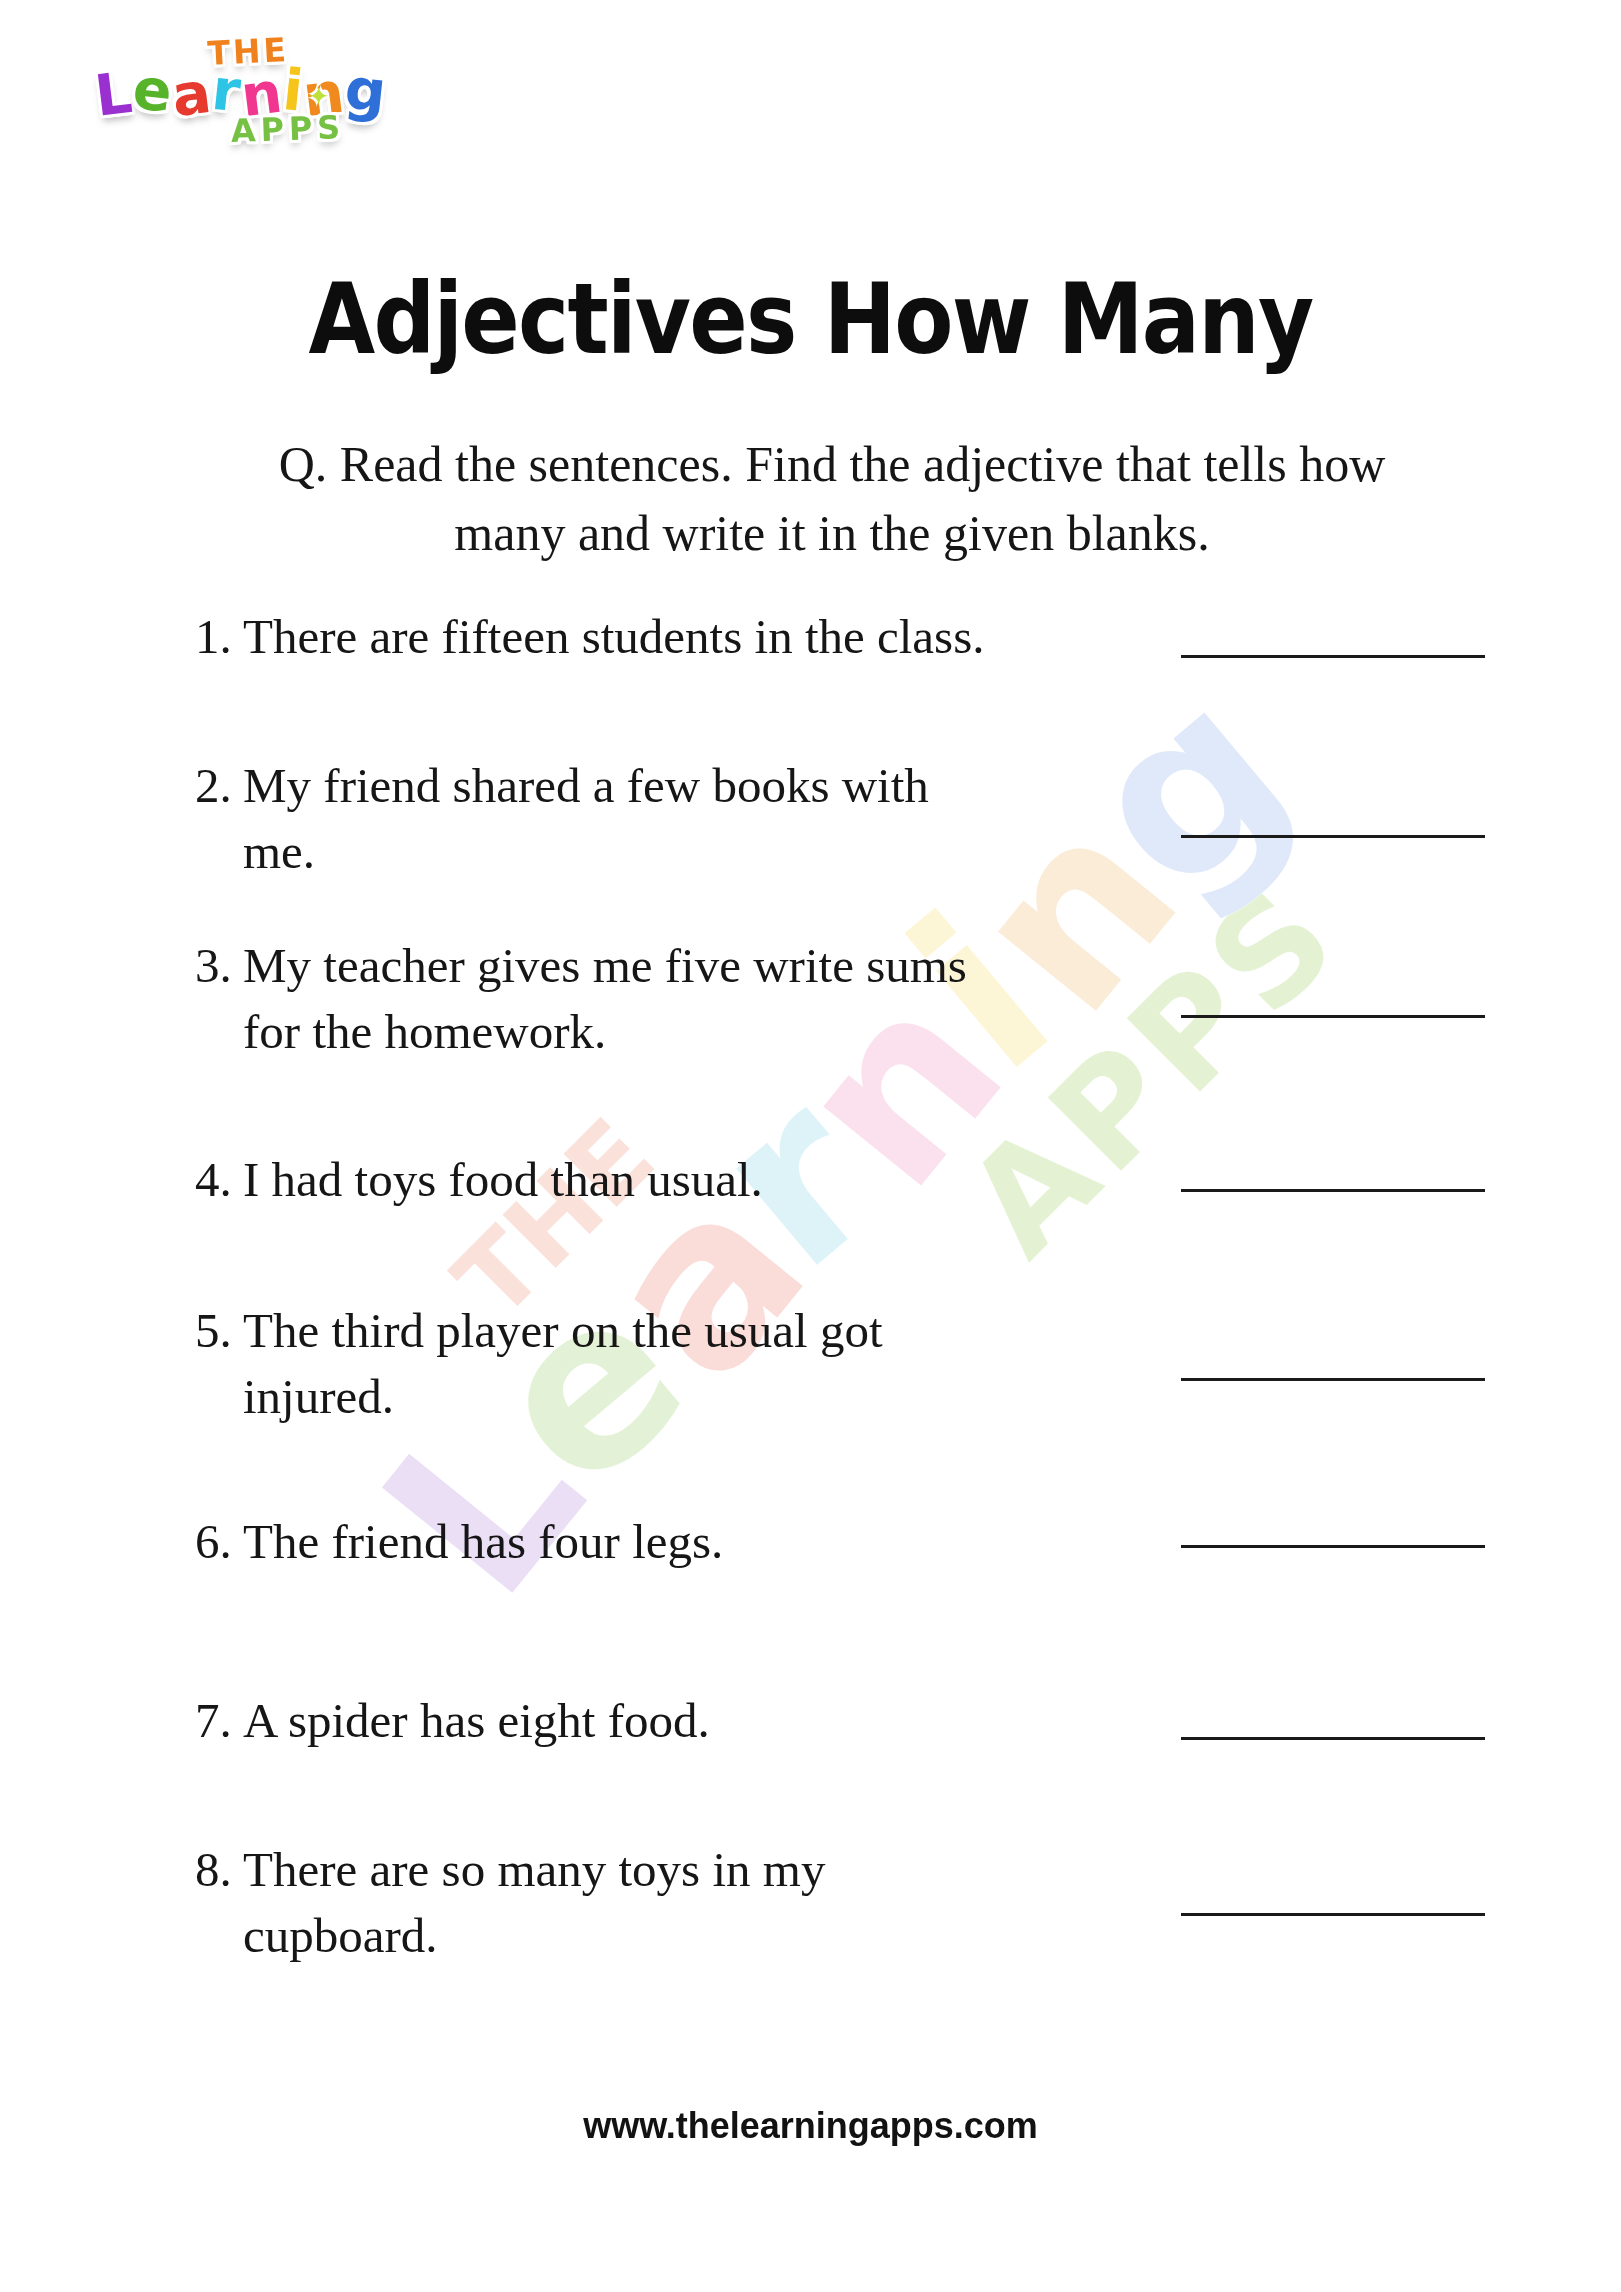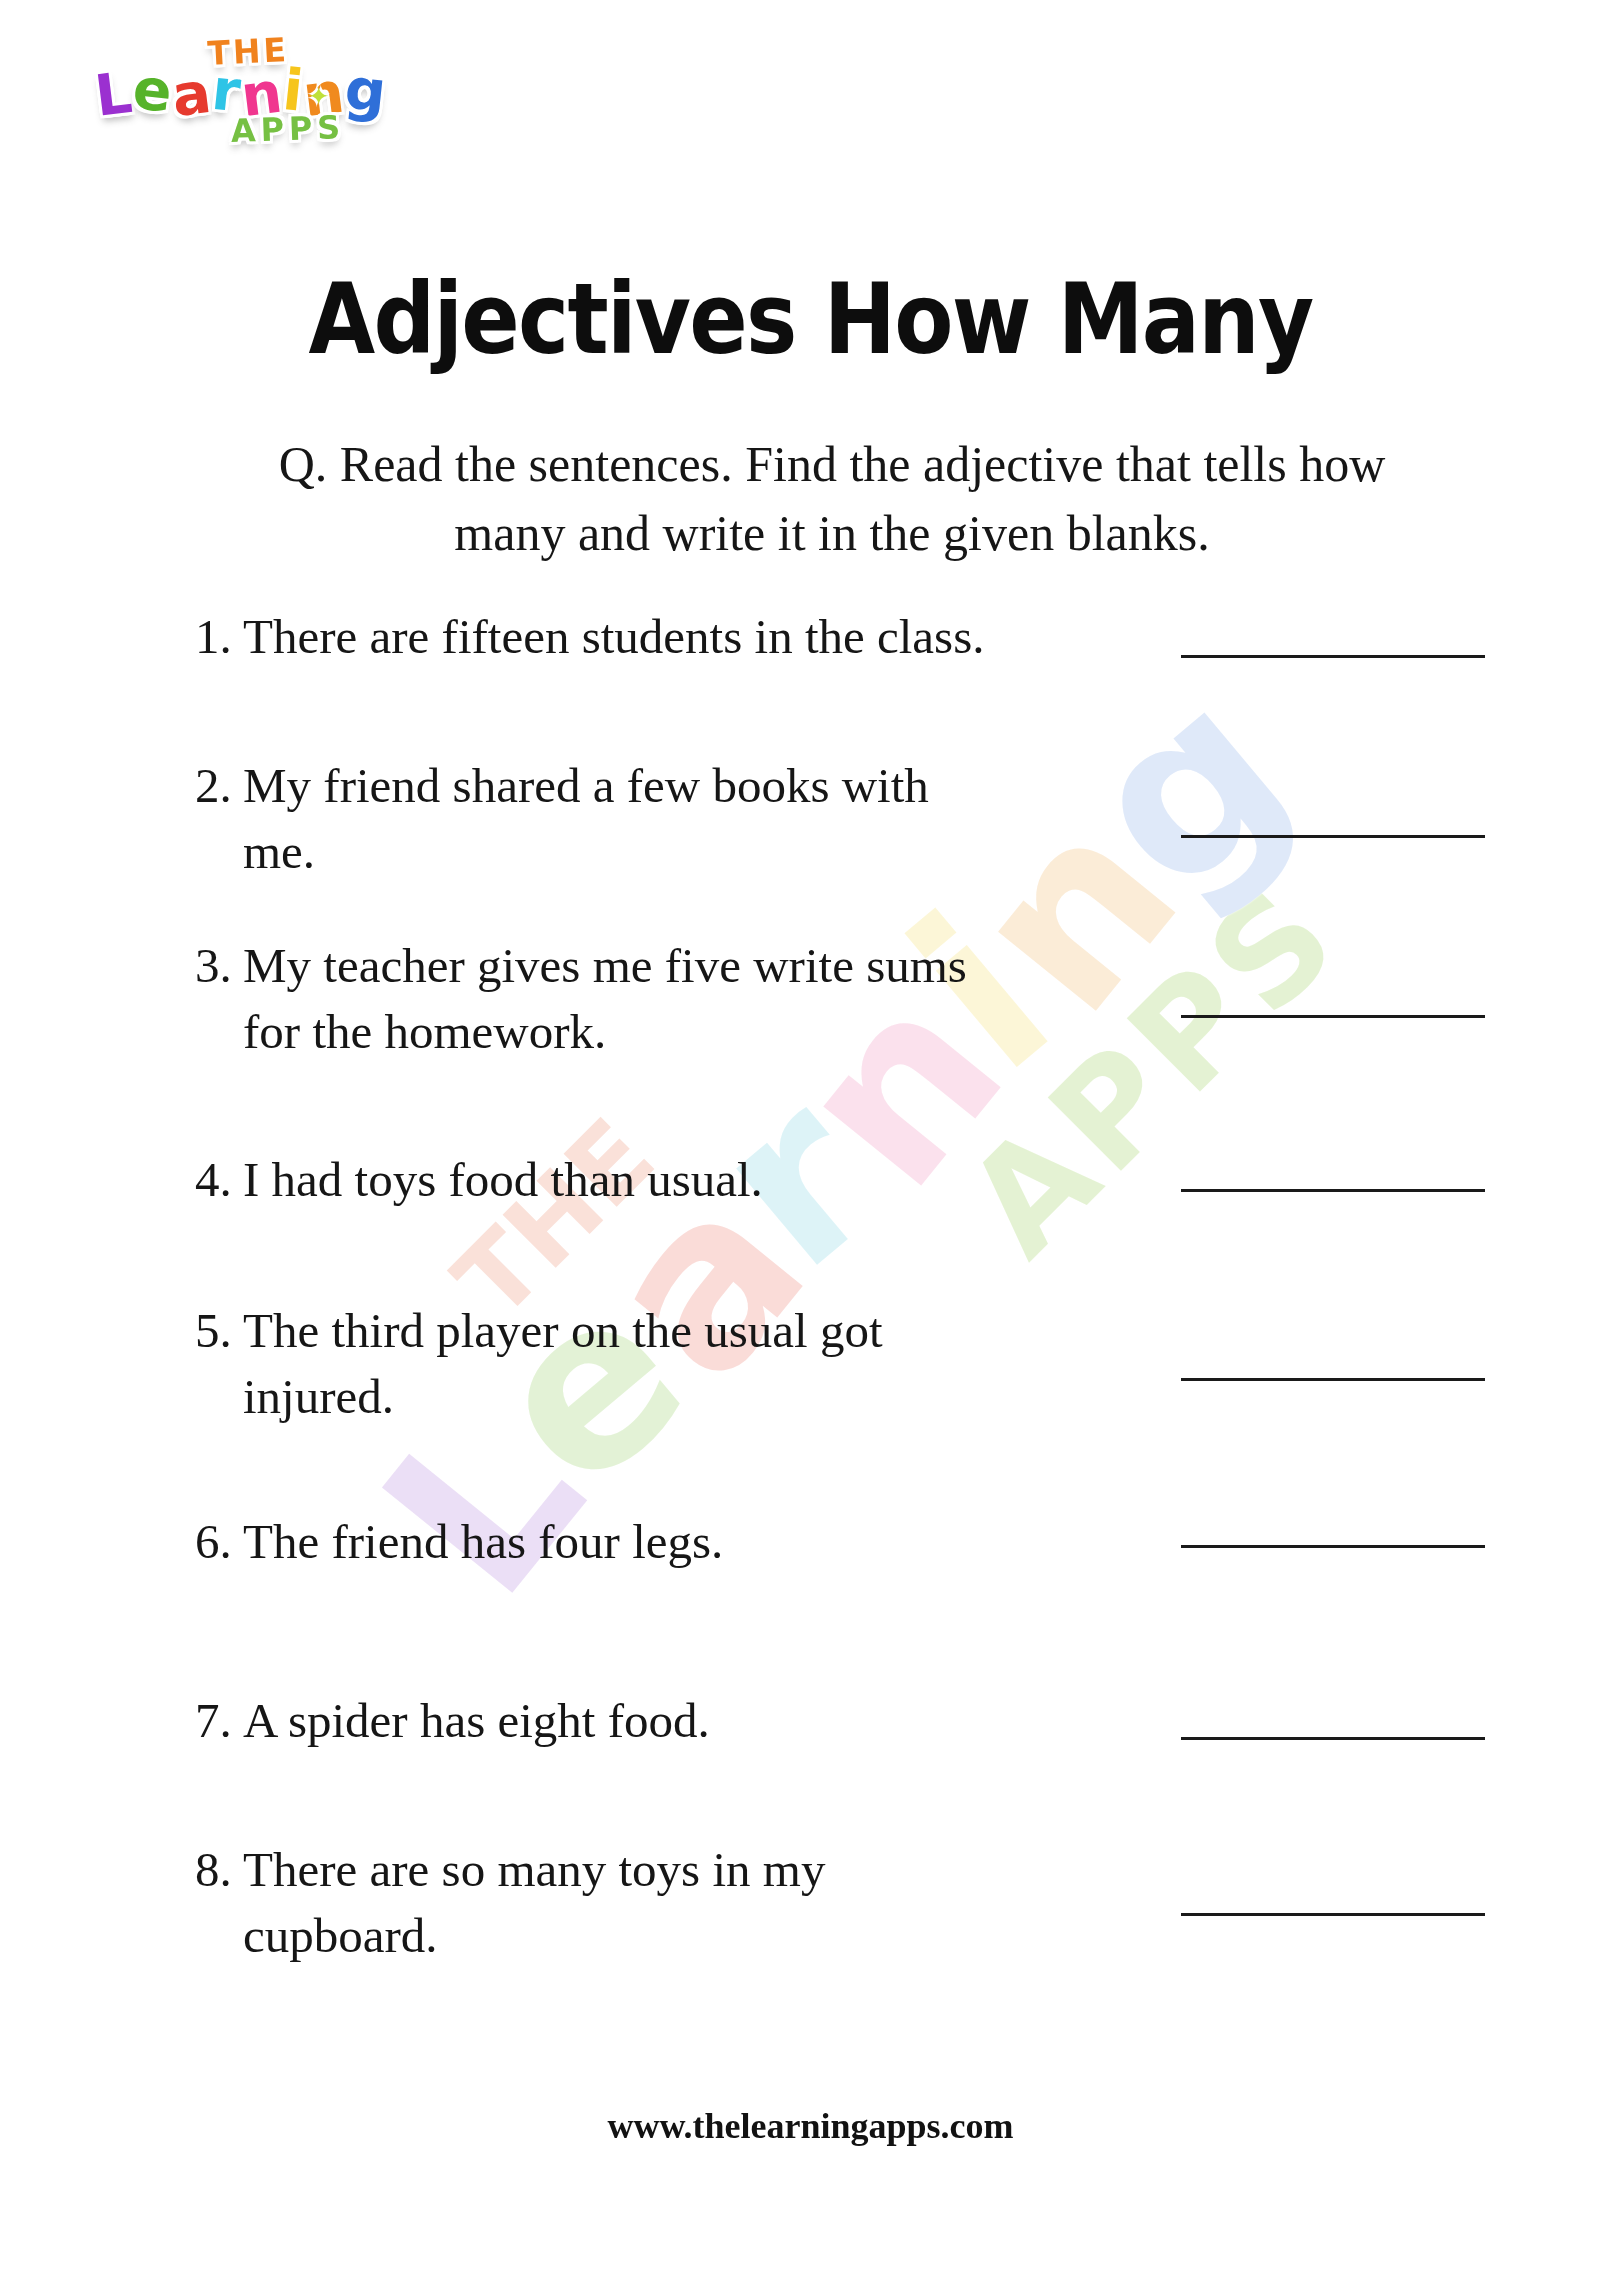--- a/index.html
+++ b/index.html
@@ -51,21 +51,21 @@
   .it3 { top:933px; }  .it3 .blank { top:82px; }
   .it4 { top:1147px; } .it4 .blank { top:42px; }
   .it5 { top:1298px; } .it5 .blank { top:80px; }
   .it6 { top:1509px; } .it6 .blank { top:36px; }
   .it7 { top:1688px; } .it7 .blank { top:49px; }
   .it8 { top:1837px; } .it8 .blank { top:76px; }
 
   
   .footer {
     position:absolute; left:0; right:0; top:2105px; text-align:center;
-    font-family:Liberation Serif, serif; font-weight:bold;
+    font-family:Liberation Sans, sans-serif; font-weight:bold;
     font-size:36px; color:#121212;
   }
 
   
   .watermark {
     position:absolute; left:167px; top:510px; width:1372px; height:1294px;
     display:flex; align-items:center; justify-content:center;
     pointer-events:none; opacity:.55;
   }
   .wm-inner {

